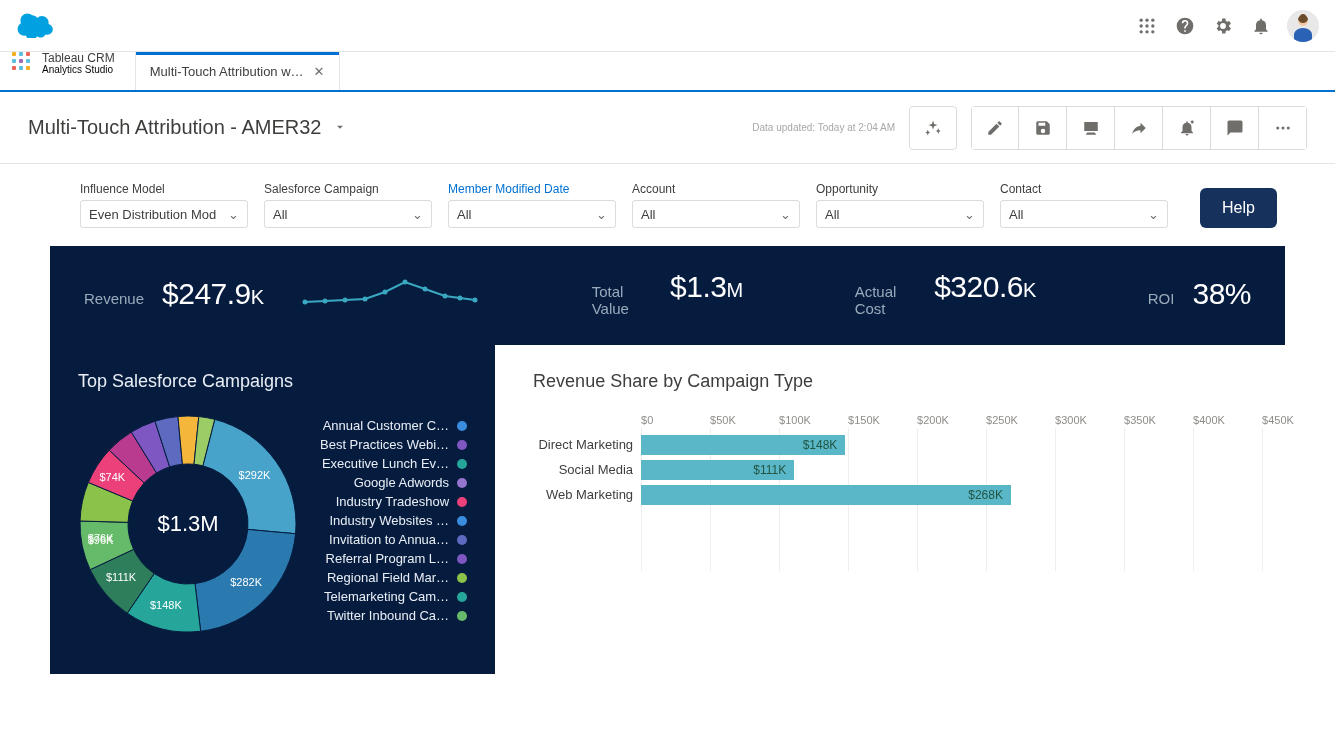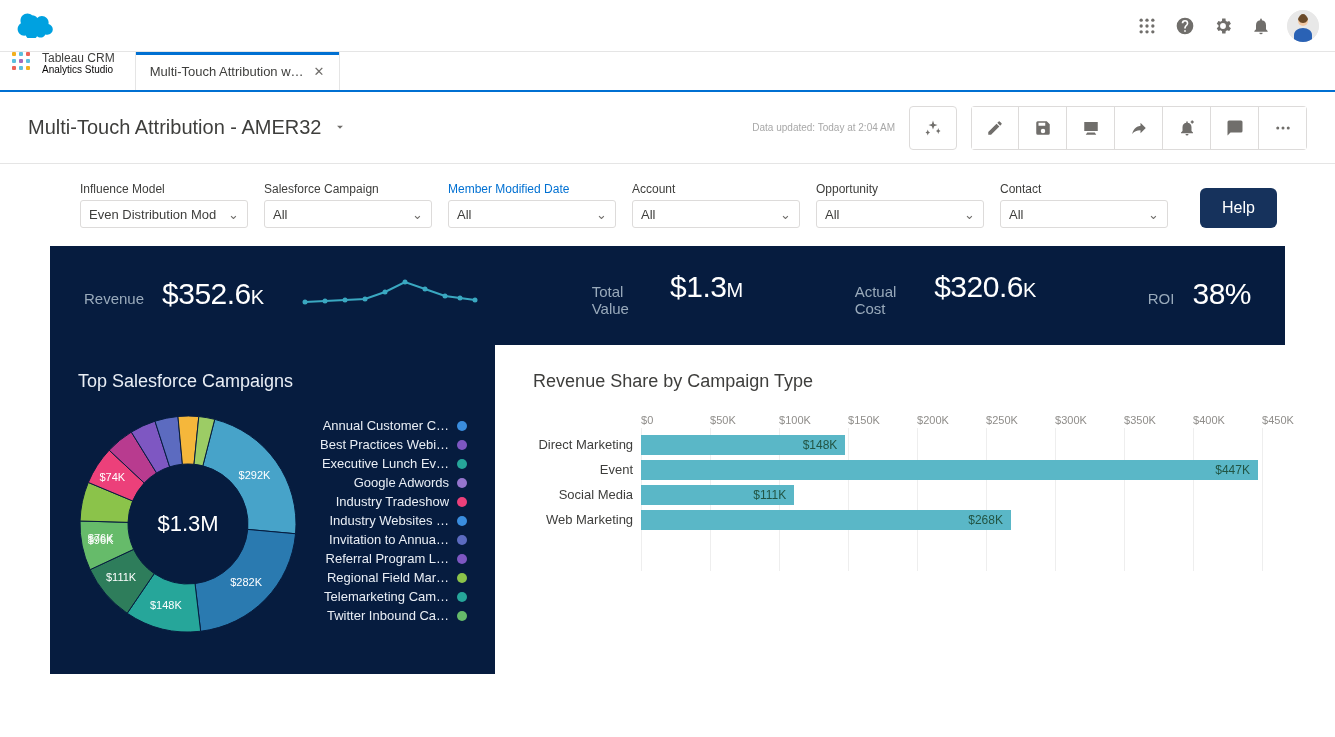--- a/index.html
+++ b/index.html
@@ -262,21 +262,21 @@
           <span class="chev">⌄</span>
         </div>
     </div>
     <div class="spacer"></div>
     <button class="help-btn">Help</button>
   </div>
 
   <div class="kpis">
     <div class="kpi">
       <span class="label">Revenue</span>
-      <span class="value"><span>$352.6</span><span class="unit">K</span></span>
+      <span class="value"><span>$247.9</span><span class="unit">K</span></span>
     </div>
     <svg class="spark" viewBox="0 0 180 40">
       <polyline points="5,28 25,27 45,26 65,25 85,18 105,8 125,15 145,22 160,24 175,26" fill="none" stroke="#3aa8c1" stroke-width="2"></polyline>
       <g fill="#3aa8c1">
           <circle cx="5" cy="28" r="2.5"></circle>
           <circle cx="25" cy="27" r="2.5"></circle>
           <circle cx="45" cy="26" r="2.5"></circle>
           <circle cx="65" cy="25" r="2.5"></circle>
           <circle cx="85" cy="18" r="2.5"></circle>
           <circle cx="105" cy="8" r="2.5"></circle>
@@ -410,24 +410,20 @@
               <div class="vline" style="left: 483px;"></div>
               <div class="vline" style="left: 552px;"></div>
               <div class="vline" style="left: 621px;"></div>
             </div>
           <div class="bar-rows" id="bar-rows">
               <div class="bar-row">
                 <div class="rlabel">Direct Marketing</div>
                 <div class="rbar" style="width: 204.24px;">$148K</div>
               </div>
               <div class="bar-row">
-                <div class="rlabel">Event</div>
-                <div class="rbar" style="width: 616.86px;">$447K</div>
-              </div>
-              <div class="bar-row">
                 <div class="rlabel">Social Media</div>
                 <div class="rbar" style="width: 153.18px;">$111K</div>
               </div>
               <div class="bar-row">
                 <div class="rlabel">Web Marketing</div>
                 <div class="rbar" style="width: 369.84px;">$268K</div>
               </div>
             </div>
         </div>
       </div>

